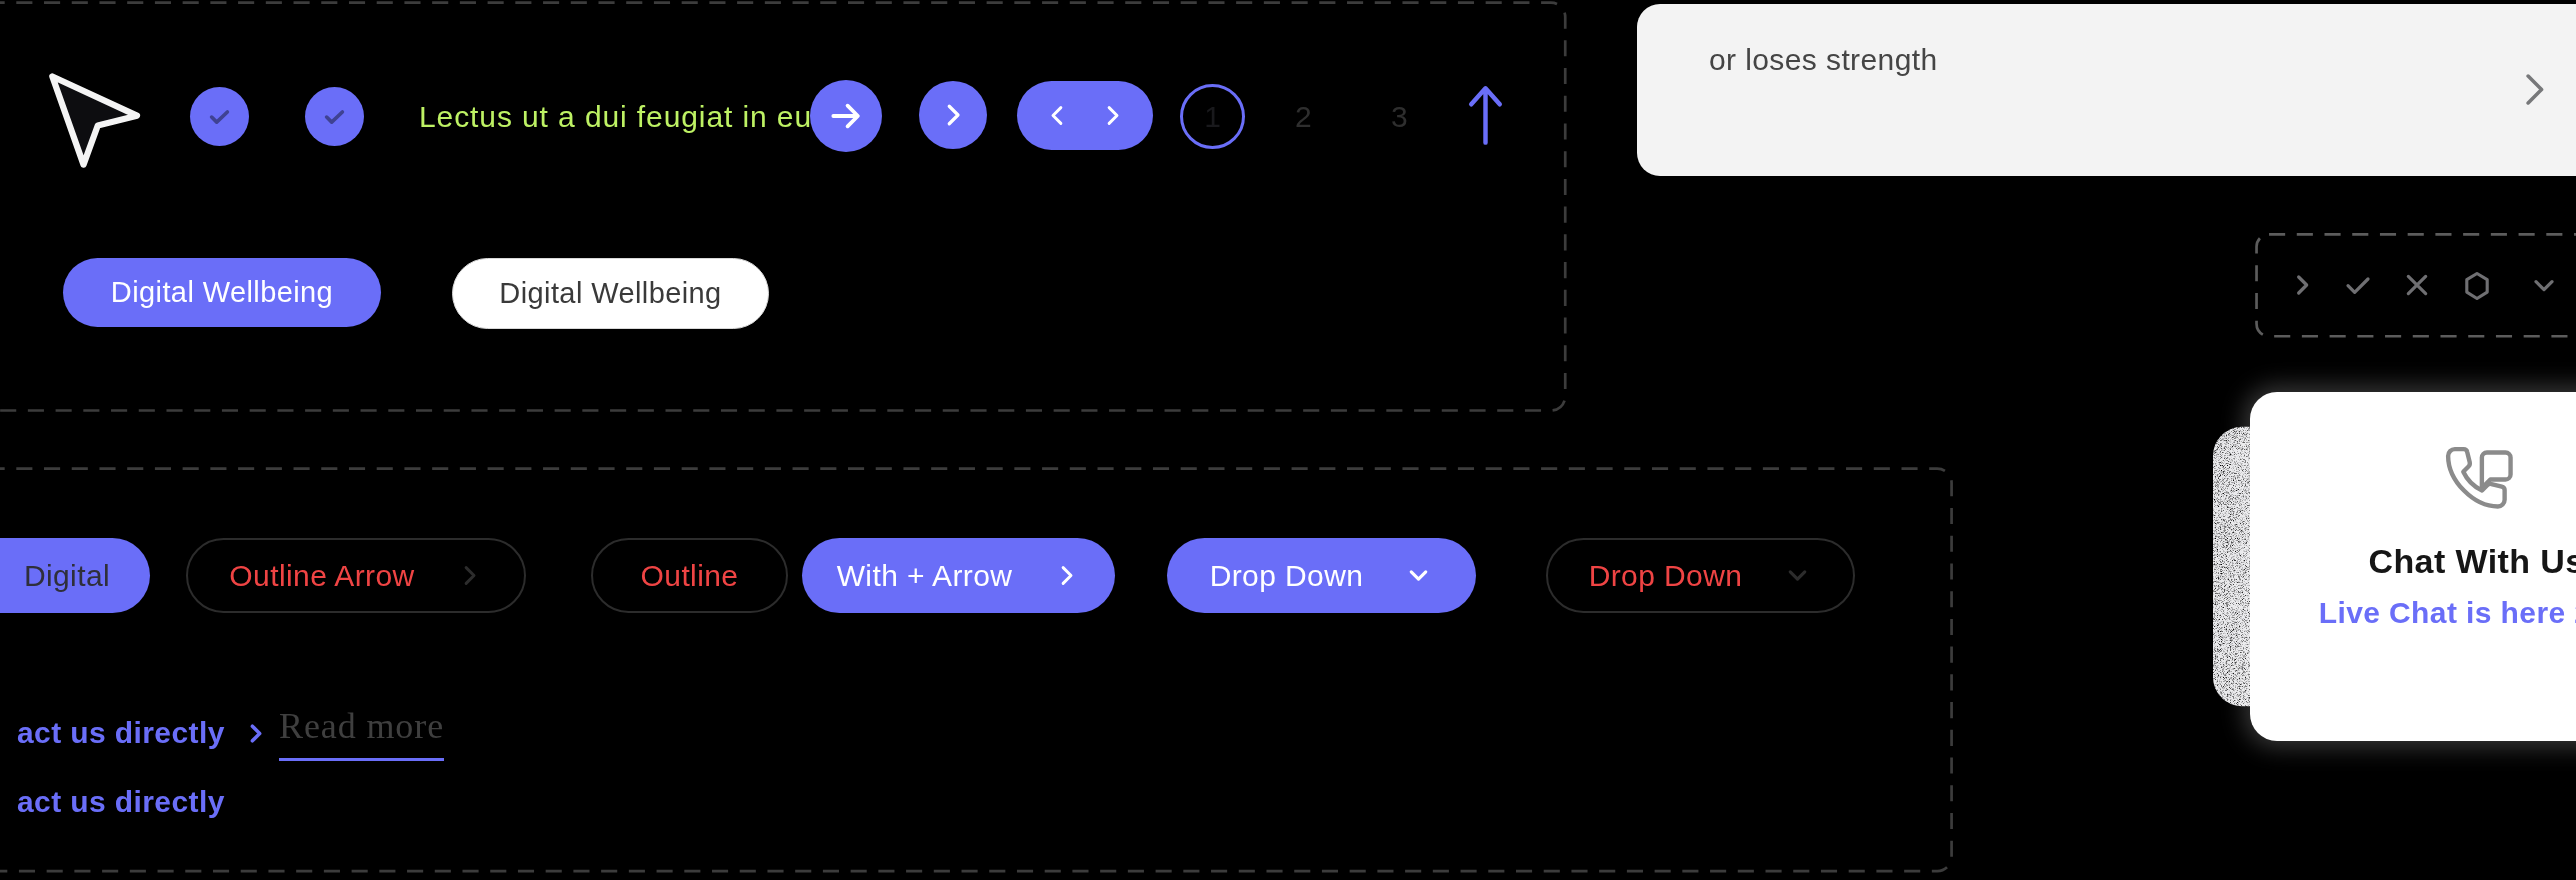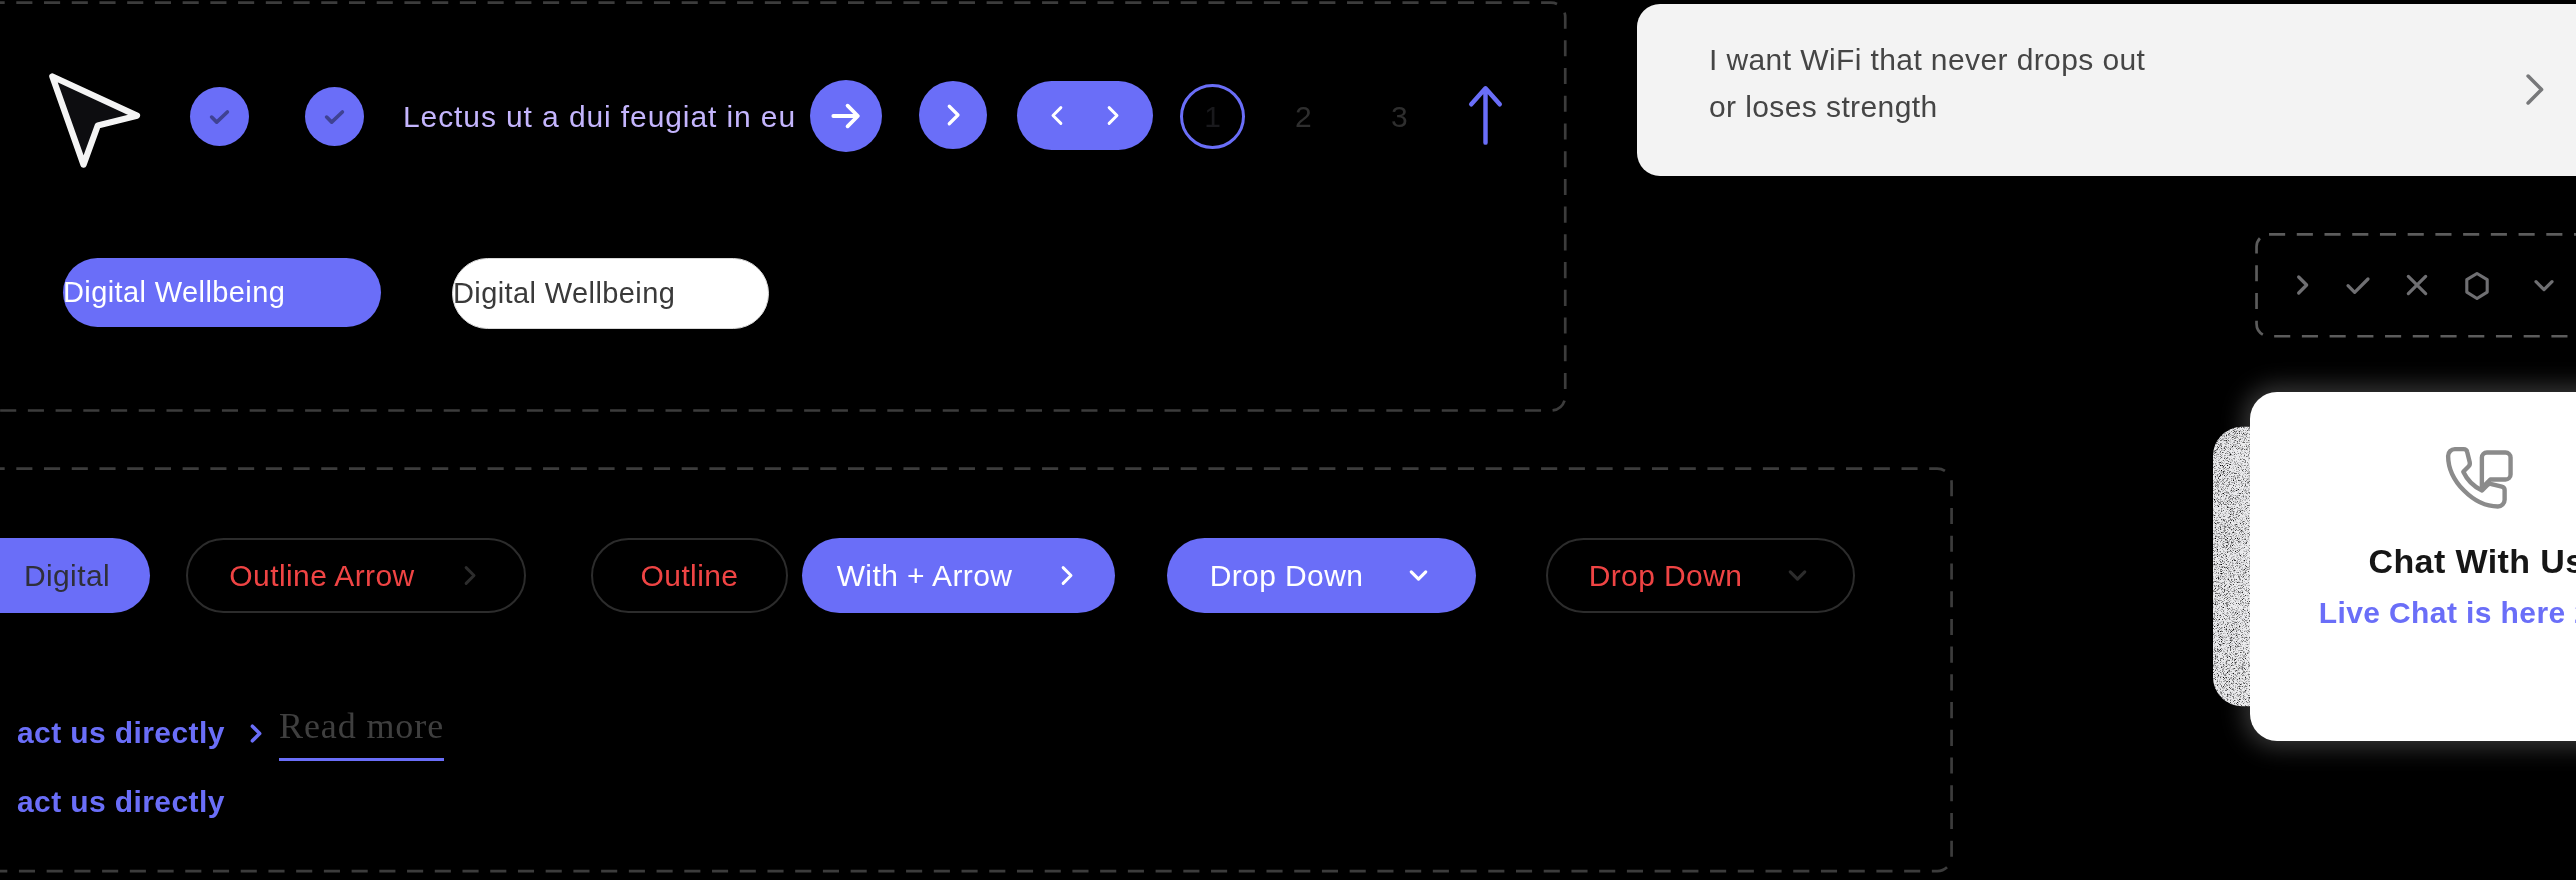--- a/index.html
+++ b/index.html
@@ -17,21 +17,21 @@
   
   .frame-layer{left:0;top:0;width:2576px;height:880px;pointer-events:none;}
 
   
   .toggle-circle{
     width:59px;height:59px;border-radius:50%;
     background:var(--accent);
     display:flex;align-items:center;justify-content:center;
   }
   .lorem{
-    font-size:30px;color:#c4b5fd;letter-spacing:0.9px;font-weight:500;
+    font-size:30px;color:#bef264;letter-spacing:0.9px;font-weight:500;margin-left:16px;
   }
   .circle-btn{
     border-radius:50%;background:var(--accent);
     display:flex;align-items:center;justify-content:center;
   }
   .pill-btn{
     background:var(--accent);border-radius:36px;
     display:flex;align-items:center;justify-content:space-evenly;
   }
   .page-circle{
@@ -48,21 +48,21 @@
     background:#f3f3f3;border-radius:23px;
   }
   .wifi-text{
     position:absolute;left:72px;top:32px;
     font-size:30px;line-height:47px;color:#454545;font-weight:500;letter-spacing:0.4px;
   }
 
   
   .chip{
     height:69px;border-radius:36px;
-    display:flex;align-items:center;justify-content:flex-start;
+    display:flex;align-items:center;justify-content:center;
     font-size:29px;letter-spacing:0.4px;font-weight:500;
   }
   .chip-solid{background:var(--accent);color:#fff;}
   .chip-outline{background:#fff;border:1.8px solid #d8d8d8;color:#3a3a3a;}
 
   
   .btn{
     height:75px;border-radius:38px;
     display:flex;align-items:center;justify-content:center;
     font-size:30px;letter-spacing:0.4px;font-weight:500;
@@ -150,21 +150,20 @@
 </div>
 <div class="abs page-num" style="left:1295px;top:100px">2</div>
 <div class="abs page-num" style="left:1391px;top:100px">3</div>
 
 <svg class="abs" style="left:1465px;top:82px" width="41" height="66" viewBox="0 0 46 74">
   <path d="M23 68V8M7 25L23 7l16 18" fill="none" stroke="#6A6EF8" stroke-width="5" stroke-linecap="round" stroke-linejoin="round"></path>
 </svg>
 
 <div class="abs wifi-card">
   <div class="wifi-text">
-    <div>I want WiFi that never drops out</div>
     <div>or loses strength</div>
   </div>
   <svg class="abs" style="left:875px;top:64px" width="43" height="43" viewBox="0 0 24 24">
     <path d="M9 4.5l7.5 7.5L9 19.5" fill="none" stroke="#77787a" stroke-width="2" stroke-linecap="round" stroke-linejoin="round"></path>
   </svg>
 </div>
 
 <div class="abs chip chip-solid" style="left:63px;top:258px;width:318px">
   <span>Digital Wellbeing</span>
 </div>

